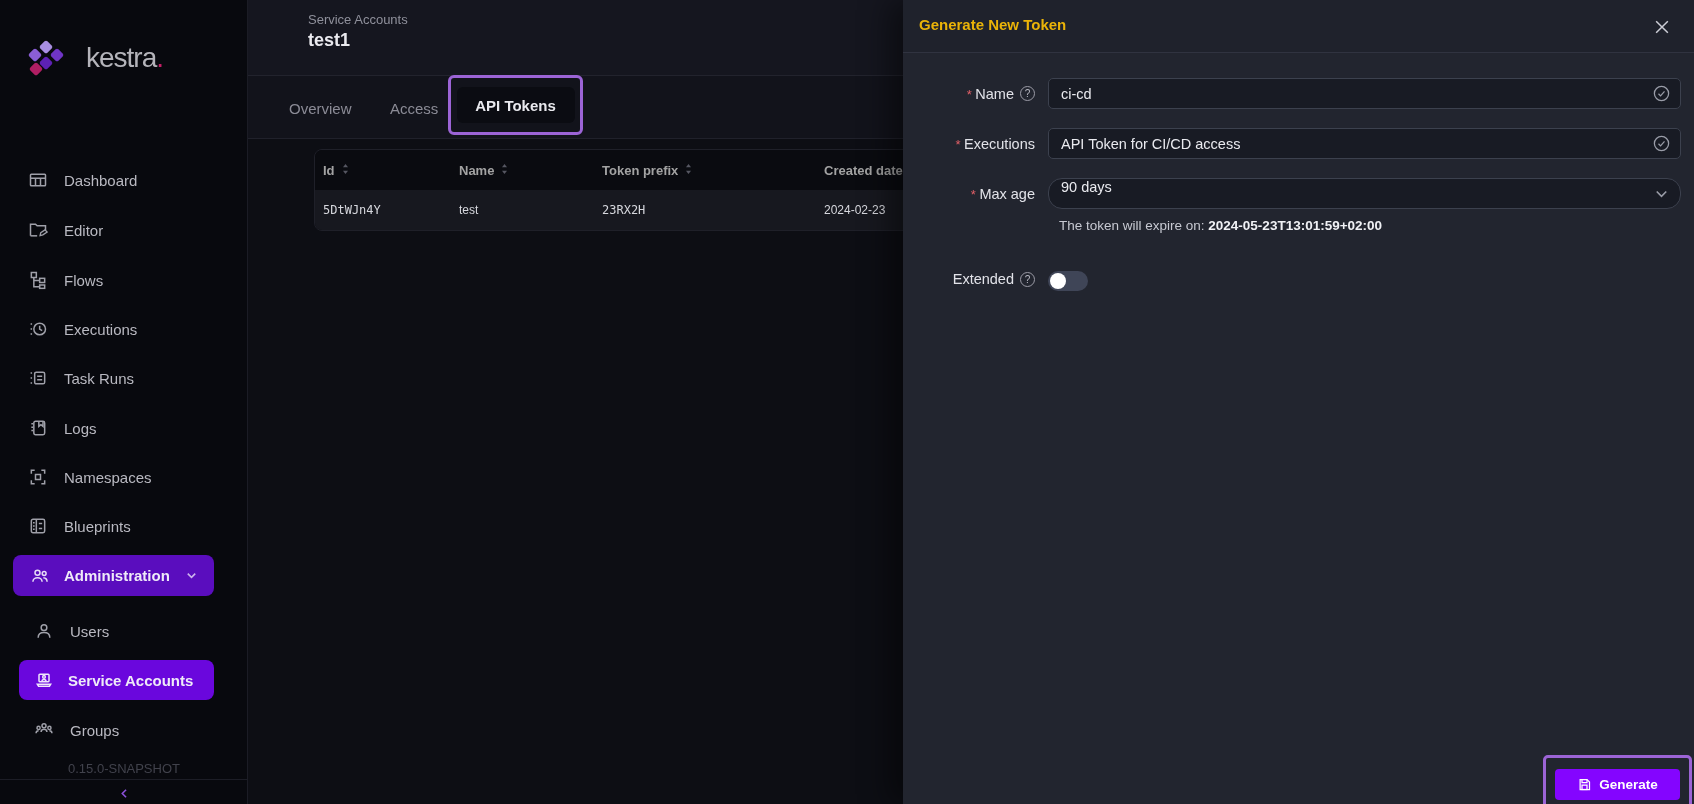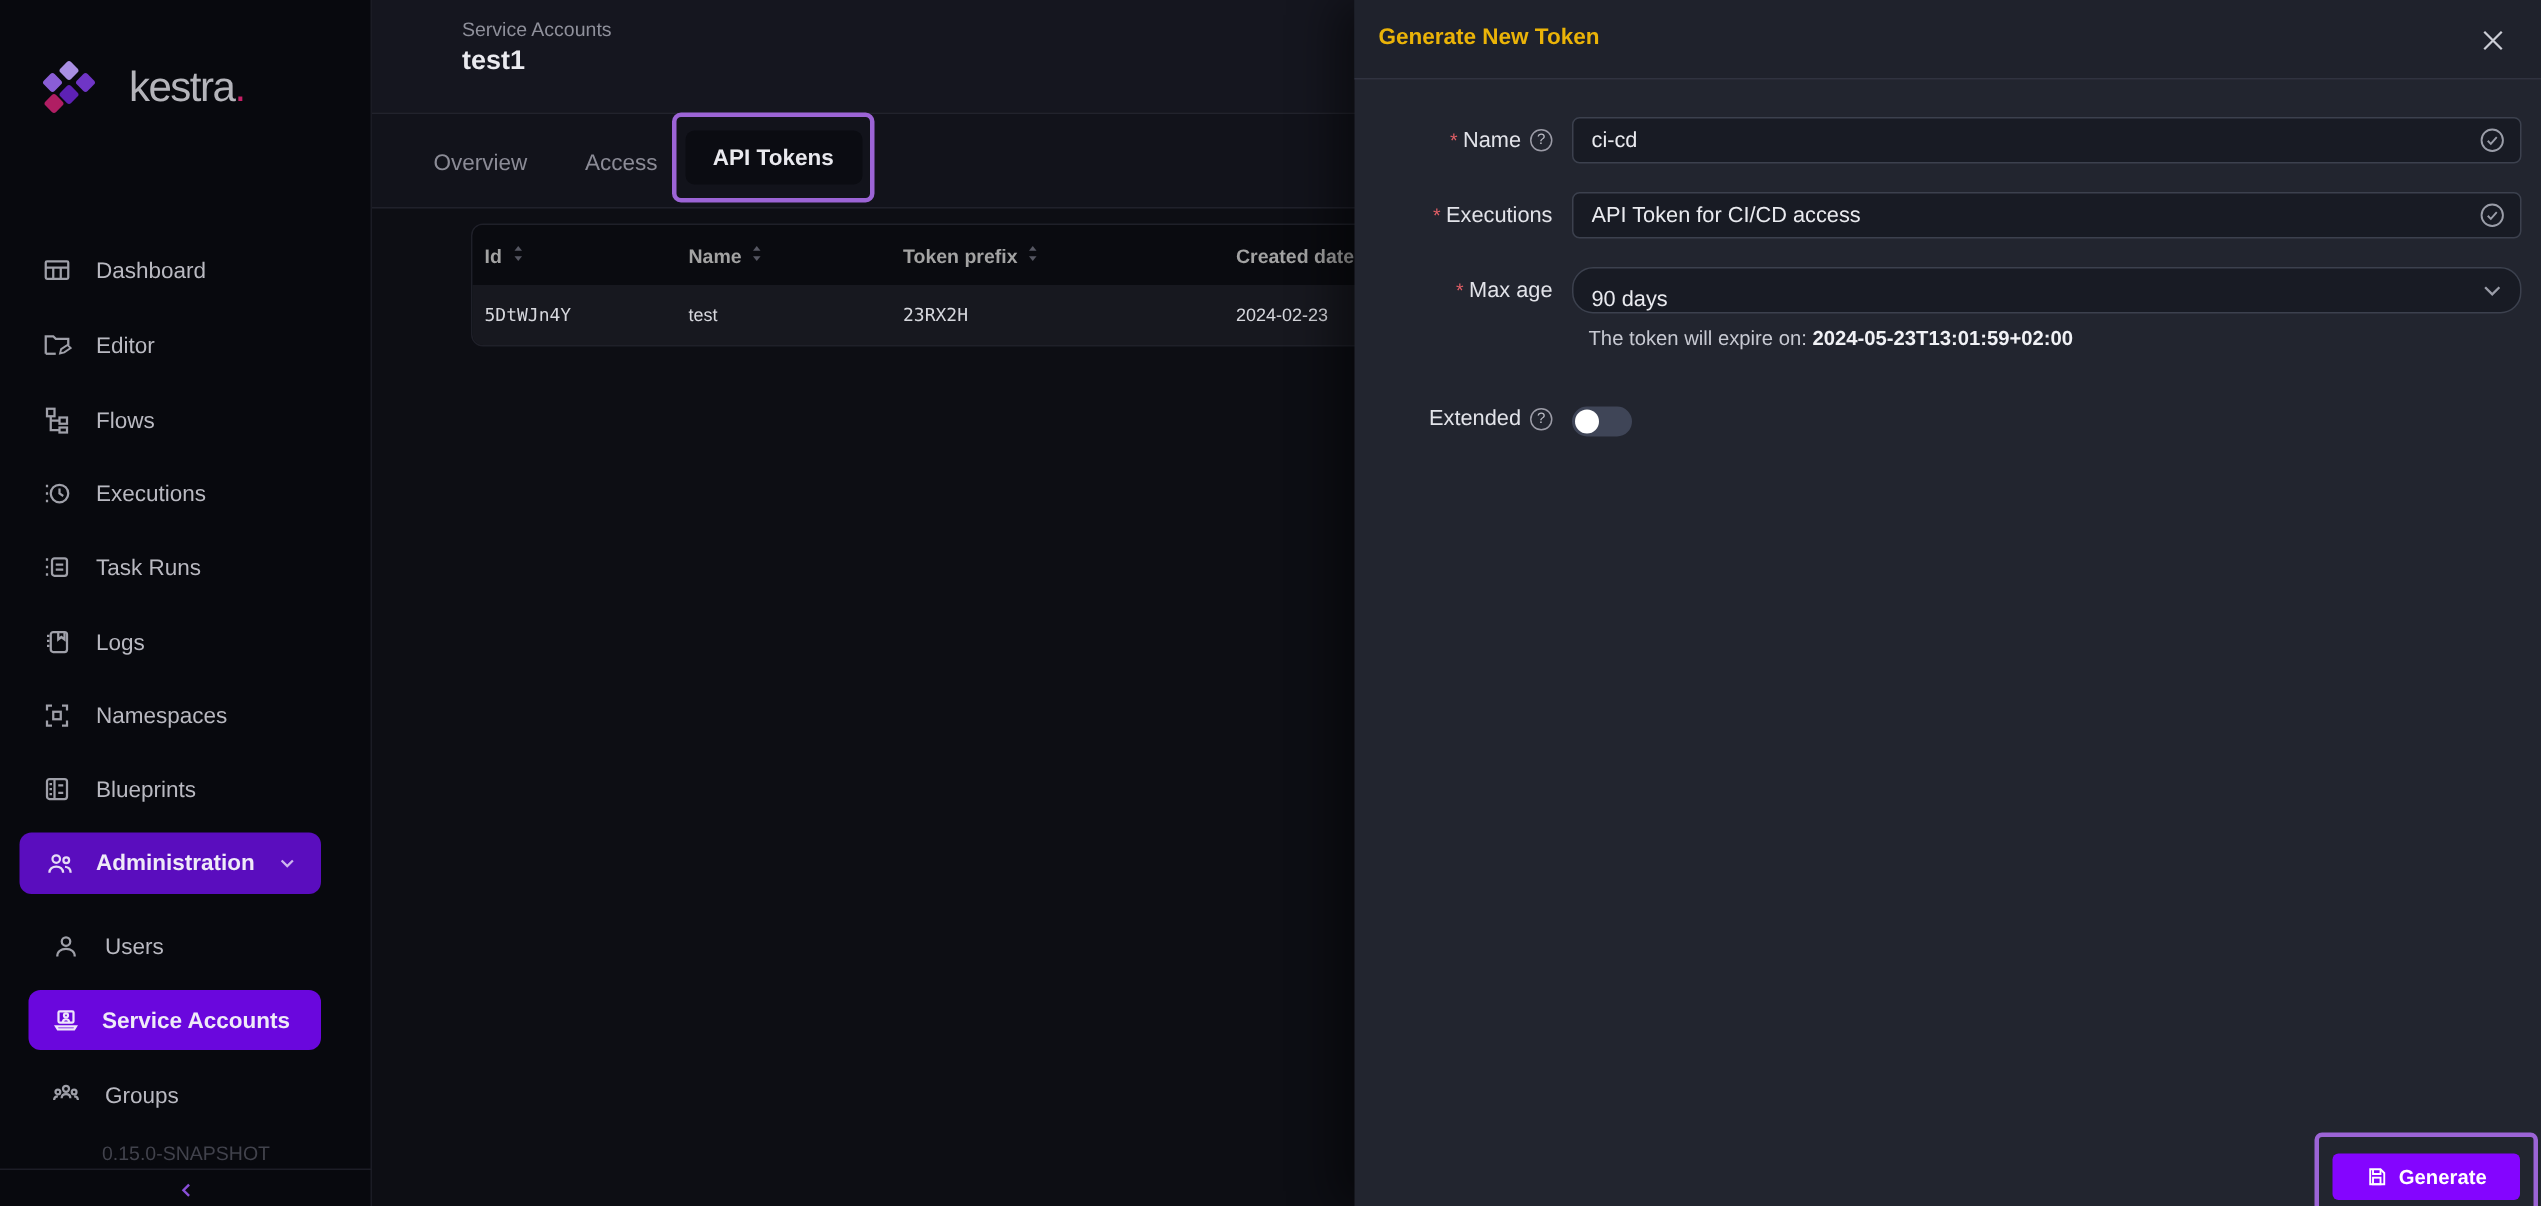--- a/index.html
+++ b/index.html
@@ -90,21 +90,21 @@
   .req::before { content:"* "; color:#e25f66; font-size:13px; }
   .help-icon { display:inline-flex; align-items:center; justify-content:center; width:15px; height:15px;
     border:1px solid #9b9ba6; border-radius:50%; font-size:10px; color:#b9bac3; margin-left:2px; }
   .help-icon::after { content:"?"; }
   .fctrl { position:absolute; left:145px; top:0; width:633px; height:31px; }
   .tinput { width:100%; height:31px; background:#181b24; border:1px solid #3c414e; border-radius:5px;
     color:#e9eaef; font-size:14.5px; font-family:"Liberation Sans", sans-serif;
     padding:0 40px 0 12px; outline:none; }
   .ctrl-icon { position:absolute; right:10px; top:6px; width:19px; height:19px; color:#9a9da8; }
   .fselect { width:100%; height:31px; background:#181b24; border:1px solid #3c414e; border-radius:14px;
-    color:#e9eaef; font-size:14.5px; display:flex; align-items:flex-end; padding:0 12px; cursor:pointer; }
+    color:#e9eaef; font-size:14.5px; display:flex; align-items:flex-start; padding:0 12px; cursor:pointer; }
   .helper { position:absolute; left:156px; top:218px; font-size:13.5px; color:#c7c9d2; }
   .helper b { color:#f0f1f5; }
   .toggle { position:absolute; left:145px; top:5px; width:40px; height:20px; background:#3f4557;
     border-radius:10px; cursor:pointer; }
   .knob { position:absolute; left:2px; top:2px; width:16px; height:16px; background:#ffffff; border-radius:50%; }
 
   .gen-annot { position:absolute; left:640px; top:738px; width:149px; height:58px;
     border:3px solid #9c64d6; border-radius:5px; display:flex; align-items:center; justify-content:center;margin-top:17px; }
   .gen-btn { width:125px; height:31px; background:#8405ff; border:none; border-radius:4px;
     color:#ffffff; font-size:13.5px; font-weight:bold; font-family:"Liberation Sans", sans-serif;

